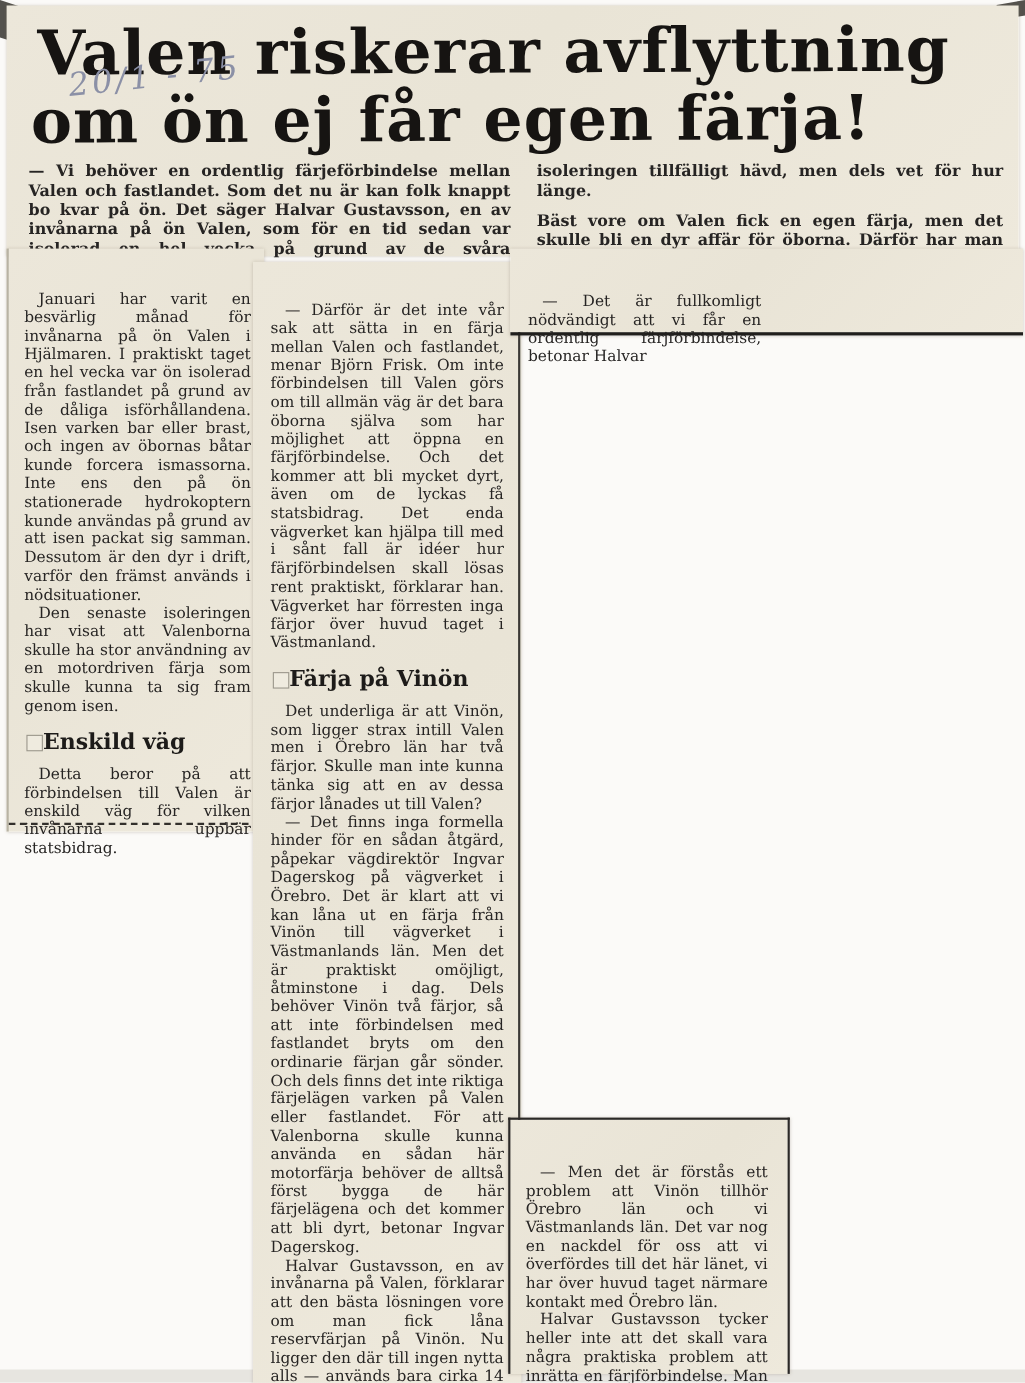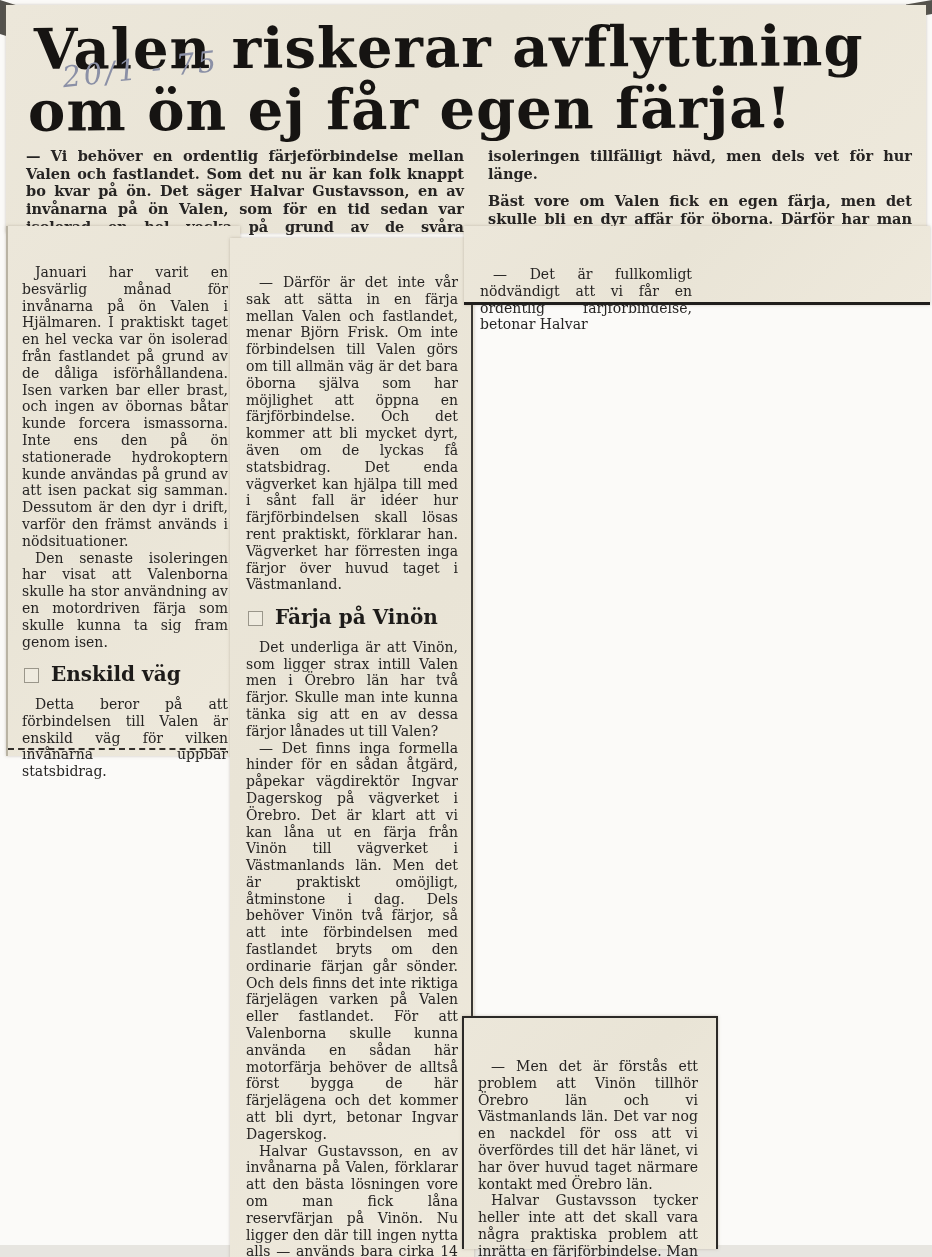--- a/index.html
+++ b/index.html
@@ -45,21 +45,21 @@
     font-size:14px;
     line-height:1.2;
     text-align:justify;
     margin-top:32px;
   }
   .bodytxt p{margin:0;text-indent:13px;}
   .bodytxt p.noindent{text-indent:0;}
   .sect{
     display:flex;
     align-items:flex-start;
-    gap:12px;
+    gap:0;
     font-weight:bold;
     font-size:20px;
     line-height:1.08;
     color:#1d1b19;
     margin:14px 0 10px 2px;
   }
   .cbox{
     flex:0 0 auto;
     width:13px;height:13px;
     border:1.5px solid #9a968a;

